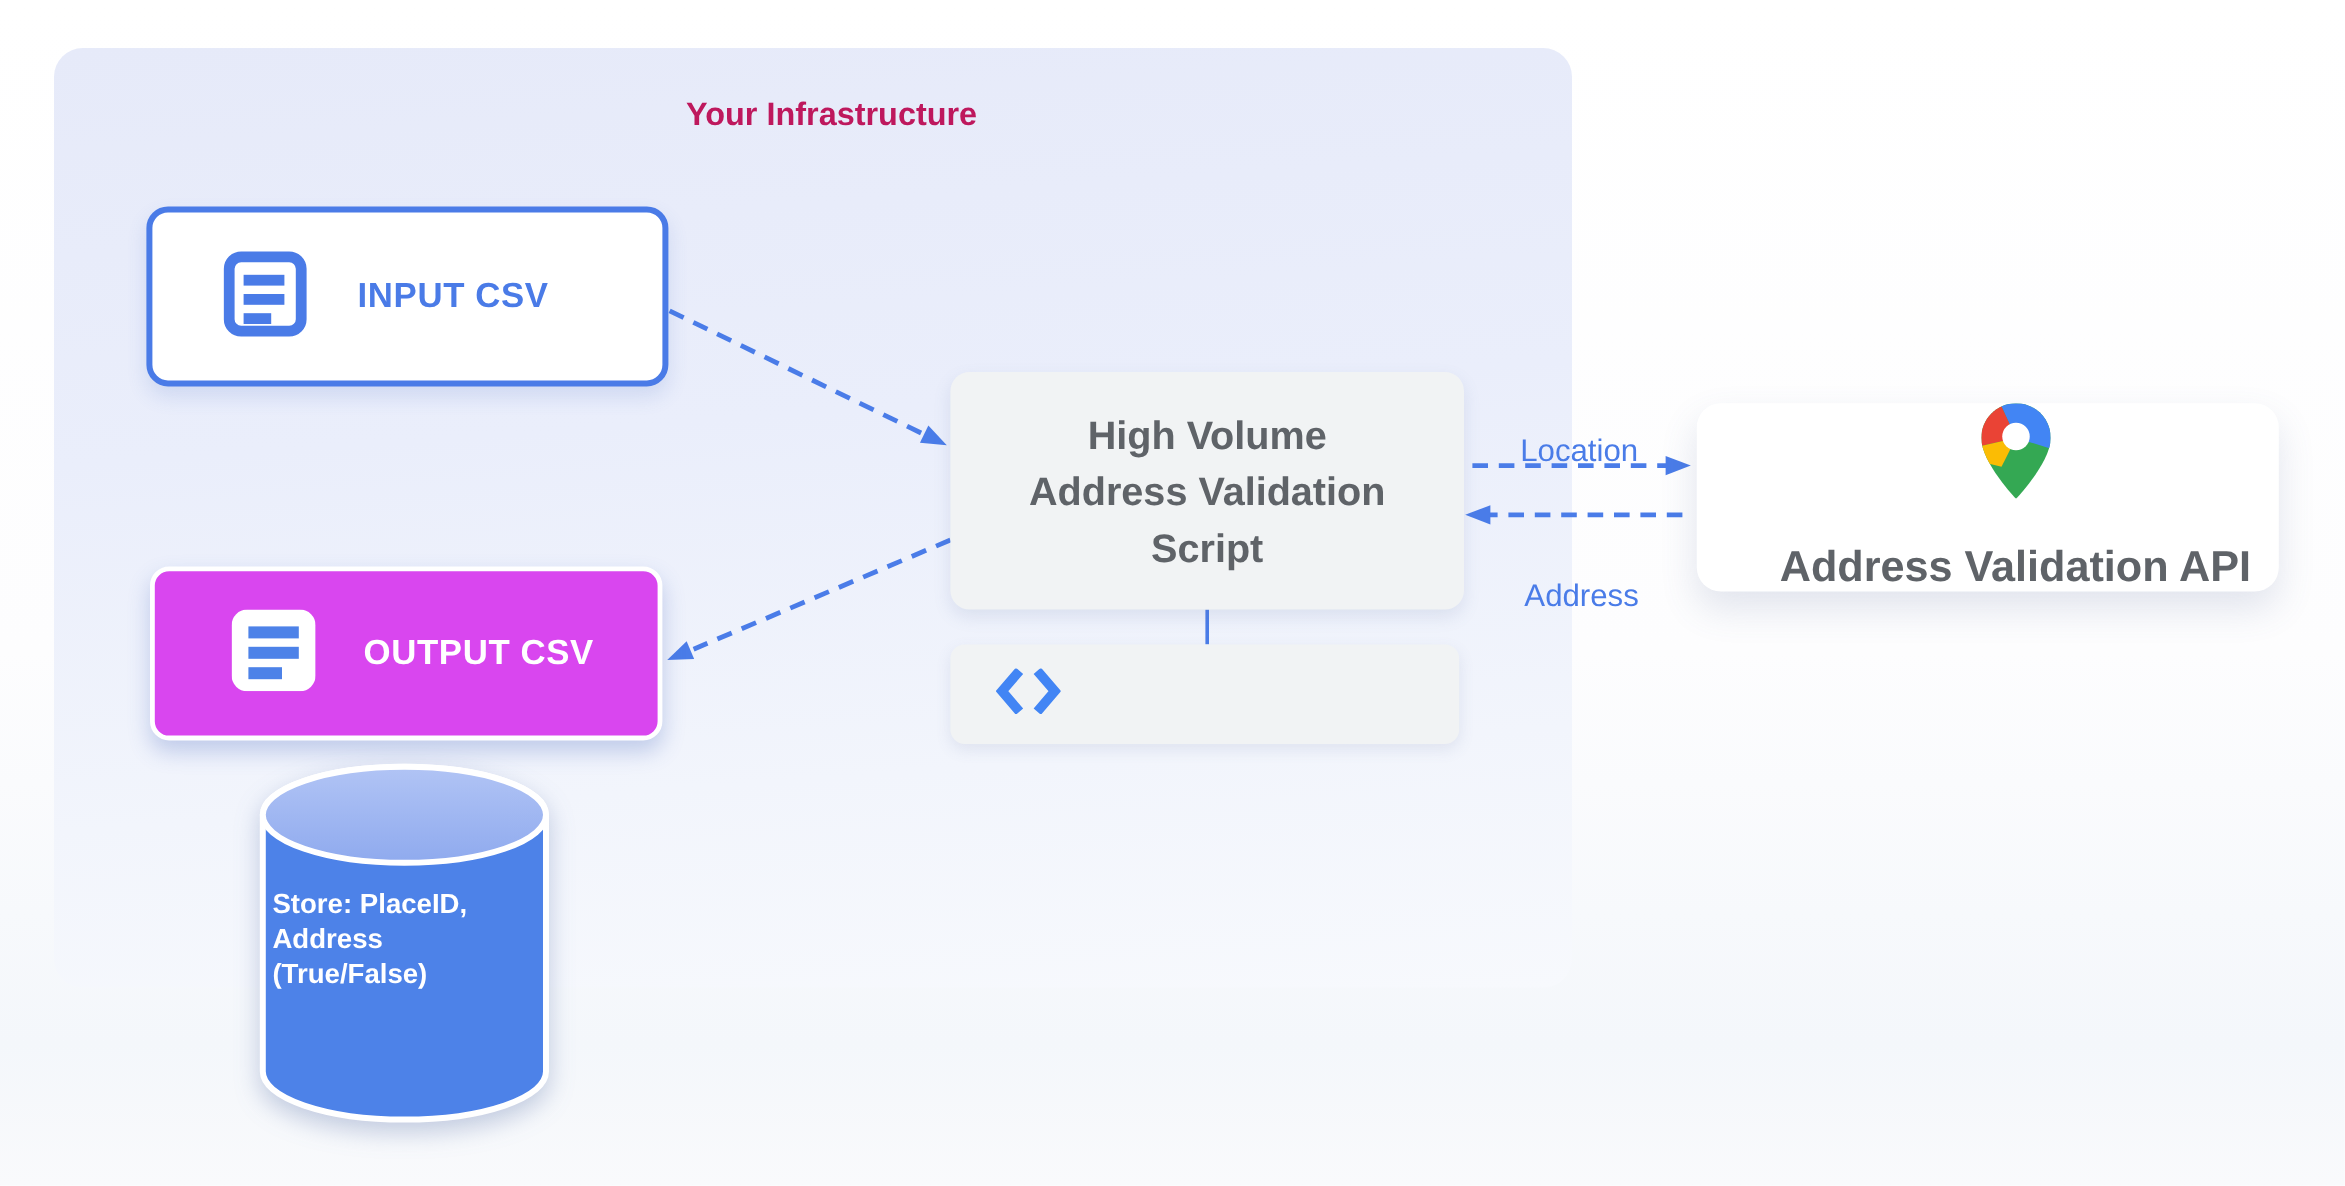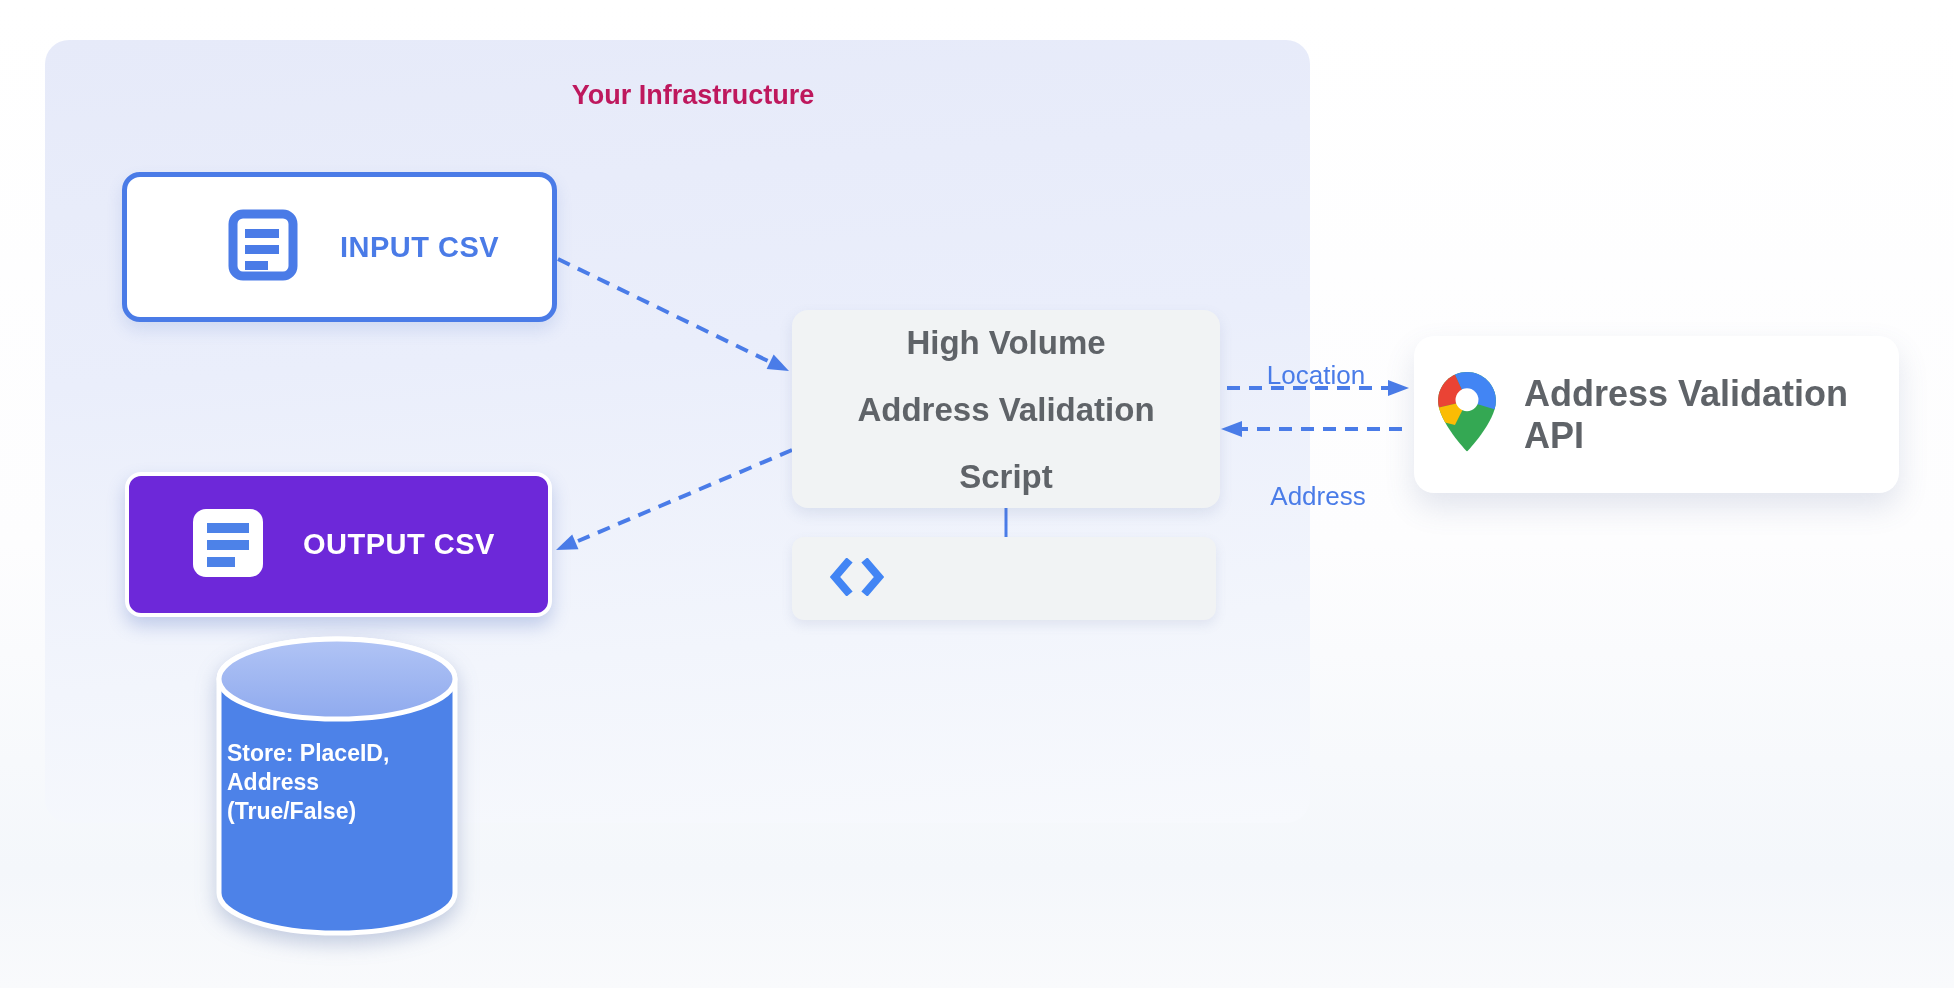--- a/index.html
+++ b/index.html
@@ -31,29 +31,29 @@
 
   
   .node { display: flex; align-items: center; z-index: 3; }
 
   .input-box {
     left: 122px; top: 172px; width: 435px; height: 150px;
     background: #ffffff;
     border: 5px solid #4a7be7;
     border-radius: 18px;
     box-shadow: 0 8px 16px rgba(76, 110, 200, 0.16);
-    padding-left: 101px; gap: 42px;
+    padding-left: 59px; gap: 42px;
   }
   .input-box .label {
     font-size: 29px; font-weight: 700; color: #4a7be7; letter-spacing: 0.5px;
   }
 
   .output-box {
     left: 125px; top: 472px; width: 427px; height: 145px;
-    background: #6d28d9;
+    background: #d946ef;
     border: 4px solid #ffffff;
     border-radius: 16px;
     box-shadow: 0 9px 18px rgba(70, 100, 190, 0.28);
     padding-left: 64px; gap: 40px;
   }
   .output-box .label {
     font-size: 29px; font-weight: 700; color: #ffffff; letter-spacing: 0.5px;
   }
 
   .cylinder-svg {
@@ -70,41 +70,41 @@
 
   .script-box {
     left: 792px; top: 310px; width: 428px; height: 198px;
     background: #f1f3f4;
     border-radius: 16px;
     box-shadow: 0 6px 14px rgba(90, 110, 160, 0.14);
     justify-content: center;
   }
   .script-box .label {
     text-align: center; white-space: pre-line;
-    font-size: 33px; line-height: 67px; font-weight: 700; color: #5f6368;
+    font-size: 33px; line-height: 47px; font-weight: 700; color: #5f6368;
   }
 
   .library-box {
     left: 792px; top: 537px; width: 424px; height: 83px;
     background: #f1f3f4;
     border-radius: 12px;
     box-shadow: 0 5px 12px rgba(90, 110, 160, 0.12);
     padding-left: 38px; gap: 36px;
   }
   .library-box .label {
     text-align: left; white-space: pre-line;
     font-size: 30px; line-height: 36px; font-weight: 700; color: #5f6368;
   }
 
   .api-box {
     left: 1414px; top: 336px; width: 485px; height: 157px;
     background: #ffffff;
     border-radius: 20px;
     box-shadow: 0 14px 30px rgba(80, 100, 150, 0.16);
-    padding-left: 24px; gap: 28px;
+    padding-left: 46px; gap: 28px; flex-direction: column;
   }
   .api-box .label {
     font-size: 36px; font-weight: 700; color: #5f6368;
   }
 
   .edge-label {
     width: 200px; text-align: center;
     font-size: 26px; font-weight: 400; color: #4a7ce8;
     z-index: 3;
     margin-top: 28px;

